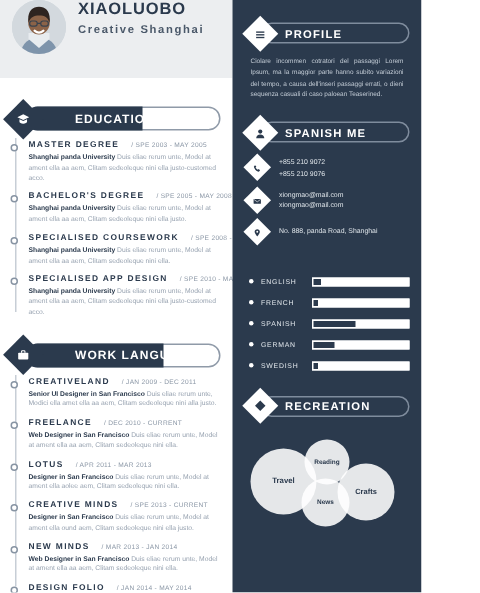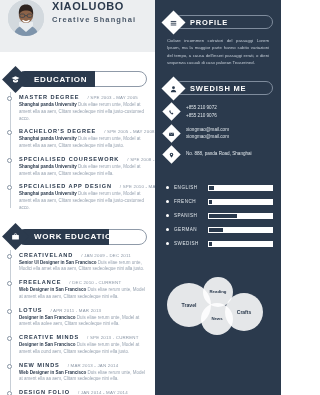--- a/index.html
+++ b/index.html
@@ -64,21 +64,21 @@
     transform:rotate(45deg);
     position:relative; z-index:3;
     flex:0 0 19px;
     display:flex; align-items:center; justify-content:center;
   }
   .diamond .gi { transform:rotate(-45deg); display:flex; }
   .sec .title {
     position:relative; z-index:4;
     color:#ffffff; font-size:8px; font-weight:bold;
     letter-spacing:.7px;
-    margin-left:9px;
+    margin-left:25px;
   }
 
   .items { padding:6px 6px 0 8px; position:relative; }
   .items:before{
     content:""; position:absolute; left:10px; top:4px; bottom:4px;
     width:1px; background:#c7ced6;
   }
   .item { position:relative; padding-left:11px; margin-bottom:6px; }
   .bullet {
     position:absolute; left:-1px; top:2px;
@@ -249,21 +249,21 @@
     <div class="pill"></div>
     <div class="pill-fill" style="width:92px"></div>
     <div class="diamond">
       <span class="gi">
         <svg width="9" height="9" viewBox="0 0 16 16">
             <rect x="2" y="5.5" width="12" height="8" rx="1" fill="#fff"></rect>
             <path d="M6 5.5V4.2c0-.6.4-1 1-1h2c.6 0 1 .4 1 1v1.3" stroke="#fff" stroke-width="1.3" fill="none"></path>
           </svg>
       </span>
     </div>
-    <div class="title">WORK EDUCATION</div>
+    <div class="title">WORK LANGUAGES</div>
   </div>
 
   <div class="items">
     <div class="item">
       <span class="bullet"></span>
       <div class="item-head">
         <span class="item-title">CREATIVELAND</span>
         <span class="item-date">/ JAN 2009 - DEC 2011</span>
       </div>
       <div class="item-sub"><b>Senior UI Designer in San Francisco</b>
@@ -339,21 +339,21 @@
   <div class="rsec">
     <div class="pill"></div>
     <div class="rdiamond">
       <span class="gi">
         <svg width="8" height="8" viewBox="0 0 16 16">
             <circle cx="8" cy="5" r="2.8" fill="#2b3a4d"></circle>
             <path d="M2.6 14c0-3.2 2.4-5 5.4-5s5.4 1.8 5.4 5z" fill="#2b3a4d"></path>
           </svg>
       </span>
     </div>
-    <div class="title">SWEDISH ME</div>
+    <div class="title">SPANISH ME</div>
   </div>
 
   <div class="contact-list">
     <div class="crow">
       <div class="cicon">
         <span class="gi">
           <svg width="6" height="6" viewBox="0 0 16 16">
               <path d="M4 2.5l2.4 2.4-1.4 1.7c.9 1.8 2.1 3 3.9 3.9l1.7-1.4 2.4 2.4-1.8 2c-.5.5-1.3.6-2 .3C6 12.4 3.6 10 2.2 6.3c-.3-.7-.2-1.5.3-2z" fill="#2b3a4d"></path>
             </svg>
         </span>
@@ -426,20 +426,31 @@
     <div class="lrow">
       <span class="ldot"></span>
       <span class="lname">SWEDISH</span>
       <span class="lbar">
           <i style="width:5%"></i>
         </span>
     </div>
   </div>
 
   <div style="height:8px"></div>
+  <div class="rsec">
+    <div class="pill"></div>
+    <div class="rdiamond">
+      <span class="gi">
+        <svg width="9" height="9" viewBox="0 0 16 16">
+            <rect x="3.6" y="3.6" width="8.8" height="8.8" transform="rotate(45 8 8)" fill="#2b3a4d"></rect>
+          </svg>
+      </span>
+    </div>
+    <div class="title">RECREATION</div>
+  </div>
 
   <div class="rec-wrap">
     <div class="bub" style="left:4px; top:10px; width:44px; height:44px; font-size:5.2px;">
       <span>Travel</span>
     </div>
     <div class="bub" style="left:40px; top:4px; width:30px; height:30px; font-size:4.3px;">
       <span>Reading</span>
     </div>
     <div class="bub" style="left:38px; top:30px; width:32px; height:32px; font-size:4.3px;">
       <span>News</span>

